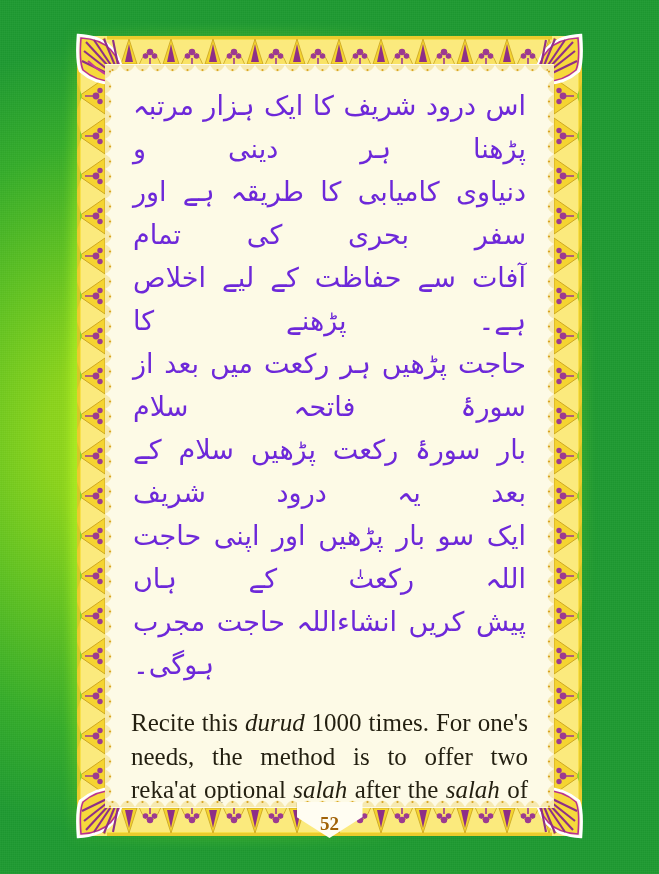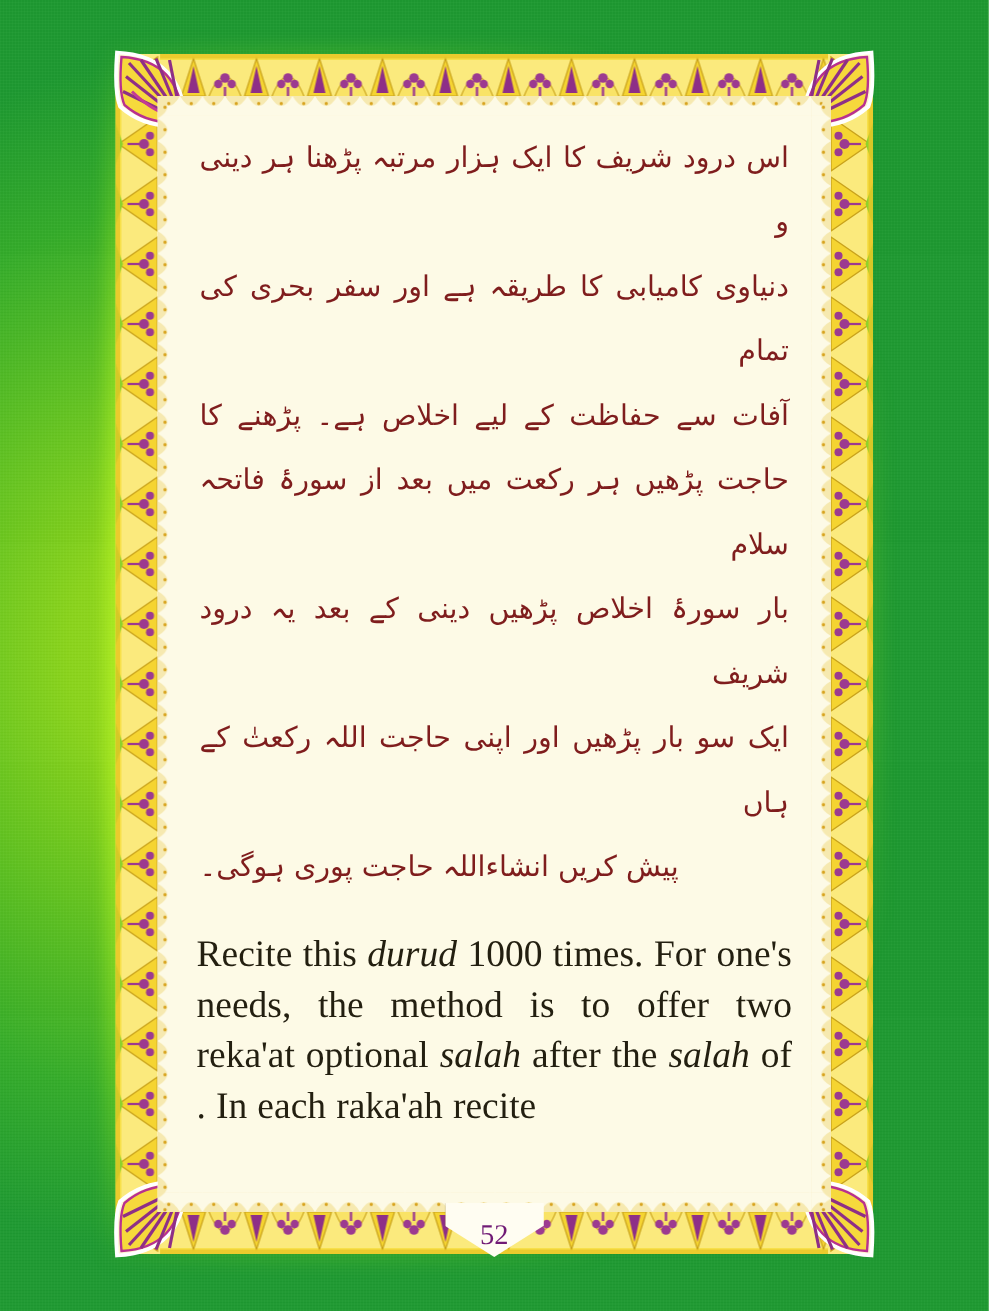--- a/index.html
+++ b/index.html
@@ -83,22 +83,22 @@
   .scallop.s-bot{bottom:0;transform:scaleY(-1);}
   .vscallop{position:absolute;top:0;bottom:0;width:13px;overflow:hidden;pointer-events:none;}
   .vscallop.s-left{left:0;}
   .vscallop.s-right{right:0;transform:scaleX(-1);}
 
   
   #urdu{
     direction:rtl;unicode-bidi:embed;
     text-align:justify;text-align-last:justify;
     font-family:"DejaVu Sans","Liberation Sans",sans-serif;
-    font-size:19px;line-height:43px;
-    color:#7f1d1d;
+    font-size:27px;line-height:43px;
+    color:#6d28d9;
     margin:6px 4px 0 4px;
     letter-spacing:0px;
   }
   #urdu p{margin:0;}
 
   #english{
     margin:20px 2px 0 2px;
     font-family:"Liberation Serif","DejaVu Serif",serif;
     font-size:25px;line-height:33.5px;
     color:#231f10;
@@ -108,22 +108,22 @@
   #english p{margin:0;}
   #english i{font-style:italic;}
 
   
   #pagenum{
     position:absolute;left:50%;transform:translateX(-50%);
     bottom:-2px;width:66px;height:36px;
     background:#fffdf2;
     clip-path:polygon(0 0,100% 0,100% 42%,50% 100%,0 42%);
     display:flex;align-items:flex-start;justify-content:center;
-    font-family:"Liberation Serif",serif;font-size:19px;font-weight:normal;
-    color:#701a75;padding-top:11px;box-sizing:border-box;
+    font-family:"Liberation Serif",serif;font-size:19px;font-weight:bold;
+    color:#a16207;padding-top:11px;box-sizing:border-box;
     filter:drop-shadow(0 0 1px rgba(120,90,0,.7));
     z-index:6;
   }
 </style>
 </head>
 <body>
 
 <div id="page">
 
   <div id="card">
@@ -280,23 +280,23 @@
         <svg width="13" height="744" viewBox="0 0 13 744" preserveAspectRatio="none">
           <rect width="13" height="744" fill="url(#scL)"></rect>
         </svg>
       </div>
 
       <div id="urdu" lang="ur" dir="rtl">
         <p>اس درود شریف کا ایک ہزار مرتبہ پڑھنا ہر دینی و</p>
         <p>دنیاوی کامیابی کا طریقہ ہے اور سفر بحری کی تمام</p>
         <p>آفات سے حفاظت کے لیے اخلاص ہے۔ پڑھنے کا</p>
         <p>حاجت پڑھیں ہر رکعت میں بعد از سورۂ فاتحہ سلام</p>
-        <p>بار سورۂ اخلاص پڑھیں دینی کے بعد یہ درود شریف</p>
+        <p>بار سورۂ رکعت پڑھیں سلام کے بعد یہ درود شریف</p>
         <p>ایک سو بار پڑھیں اور اپنی حاجت اللہ رکعتٰ کے ہاں</p>
-        <p style="text-align-last:left">پیش کریں انشاءاللہ حاجت پوری ہوگی۔</p>
+        <p style="text-align-last:left">پیش کریں انشاءاللہ حاجت مجرب ہوگی۔</p>
       </div>
 
       <div id="english" lang="en">
         <p>
           <span>Recite this <i>durud</i> 1000 times. For </span>
           <span>one's needs, the method is to offer </span>
           <span>two reka'at optional <i>salah</i> after the </span>
           <span><i>salah</i> of . In each raka'ah recite </span>
           
           

